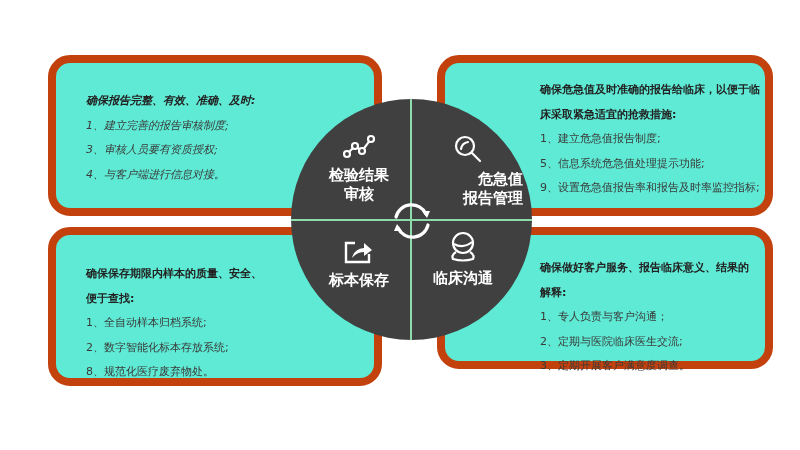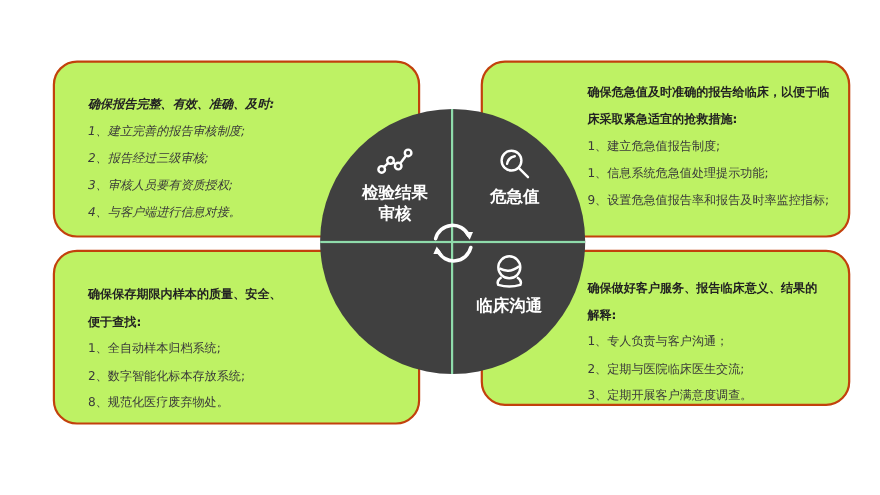--- a/index.html
+++ b/index.html
@@ -1,62 +1,61 @@
 <!DOCTYPE html>
 <html><head>
 <meta charset="utf-8">
 <style>
   html, body { margin: 0; padding: 0; background: #ffffff; }
   body { width: 800px; height: 450px; position: relative; overflow: hidden;
          font-family: "DejaVu Sans", "Liberation Sans", sans-serif; color: #333333; }
-  .card { position: absolute; border: 2px solid #c2410c; border-radius: 22px;
-          background: #bef264; box-sizing: border-box; }
+  .card { position: absolute; border: 8px solid #c2410c; border-radius: 22px;
+          background: #5eead4; box-sizing: border-box; }
   .card .content { position: absolute; font-size: 11px; line-height: 24.5px; color: #3a3a3a; }
   .card .title { font-weight: bold; color: #222222; }
   .card .item { white-space: nowrap; }
   #card-tl { left: 48px; top: 55px; width: 334px; height: 161px; font-style: italic; }
   #card-tr { left: 437px; top: 55px; width: 336px; height: 161px; }
   #card-bl { left: 48px; top: 227px; width: 334px; height: 159px; padding-left: 45px; }
   #card-br { left: 437px; top: 227px; width: 336px; height: 142px; }
   #card-tl .content { left: 30px; top: 26px; }
   #card-tr .content { left: 95px; top: 15px; }
   #card-bl .content { left: 30px; top: 27px; }
   #card-br .content { left: 95px; top: 21px; }
 
   .hub { position: absolute; left: 291px; top: 99px; width: 241px; height: 241px;
          border-radius: 50%; background: #404040; overflow: hidden; }
   .hub .vline { position: absolute; left: 119px; top: 0; width: 2px; height: 100%; background: #8fdcab; }
   .hub .hline { position: absolute; top: 120px; left: 0; width: 100%; height: 2px; background: #8fdcab; }
   .quad { position: absolute; text-align: center; color: #ffffff; font-weight: bold; font-size: 15px; line-height: 19px; }
   .quad .icon { display: block; margin: 0 auto 6px auto; }
   #q-tl { left: 18px; top: 35px; width: 100px; }
-  #q-tr { left: 122px; top: 35px; width: 110px; }
+  #q-tr { left: 122px; top: 35px; width: 110px; text-align: right; }
   #q-bl { left: 18px; top: 140px; width: 100px; }
   #q-br { left: 117px; top: 132px; width: 110px; }
   .cycle { position: absolute; left: 100px; top: 101px; }
 </style>
 </head>
 <body>
 
 <div class="card" id="card-tl">
   <div class="content">
     <div class="title">确保报告完整、有效、准确、及时:</div>
     <div class="item">1、建立完善的报告审核制度;</div>
-    <div class="item">2、报告经过三级审核;</div>
     <div class="item">3、审核人员要有资质授权;</div>
     <div class="item">4、与客户端进行信息对接。</div>
   </div>
 </div>
 
 <div class="card" id="card-tr">
   <div class="content">
     <div class="title">确保危急值及时准确的报告给临床，以便于临</div>
     <div class="title">床采取紧急适宜的抢救措施:</div>
     <div class="item">1、建立危急值报告制度;</div>
-    <div class="item">1、信息系统危急值处理提示功能;</div>
+    <div class="item">5、信息系统危急值处理提示功能;</div>
     <div class="item">9、设置危急值报告率和报告及时率监控指标;</div>
   </div>
 </div>
 
 <div class="card" id="card-bl">
   <div class="content">
     <div class="title">确保保存期限内样本的质量、安全、</div>
     <div class="title">便于查找:</div>
     <div class="item">1、全自动样本归档系统;</div>
     <div class="item">2、数字智能化标本存放系统;</div>
@@ -96,22 +95,32 @@
 
   <div class="quad" id="q-tr">
     <svg class="icon" width="30" height="30" viewBox="0 0 30 30">
       <g fill="none" stroke="#ffffff" stroke-width="2.2" stroke-linecap="round">
         <circle cx="12" cy="12" r="9"></circle>
         <path d="M8 15 Q9 9 15 8"></path>
         <line x1="19" y1="19" x2="27" y2="27"></line>
       </g>
     </svg>
     <div>危急值</div>
+    <div>报告管理</div>
   </div>
 
+  <div class="quad" id="q-bl">
+    <svg class="icon" width="32" height="26" viewBox="0 0 32 26">
+      <g fill="none" stroke="#ffffff" stroke-width="2.4">
+        <path d="M12 4 H3 V23 H26 V15"></path>
+      </g>
+      <path d="M9 19 Q11 10 21 9 V4 L29 11 L21 17 V13 Q14 13 9 19 Z" fill="#ffffff"></path>
+    </svg>
+    <div>标本保存</div>
+  </div>
 
   <div class="quad" id="q-br">
     <svg class="icon" width="30" height="32" viewBox="0 0 30 32">
       <g fill="none" stroke="#ffffff" stroke-width="2.2">
         <circle cx="15" cy="12" r="10"></circle>
         <path d="M6 13 Q15 18 24 11"></path>
         <path d="M8 21 Q3 24 5 28 Q15 31 25 28 Q27 24 22 21"></path>
       </g>
     </svg>
     <div>临床沟通</div>

